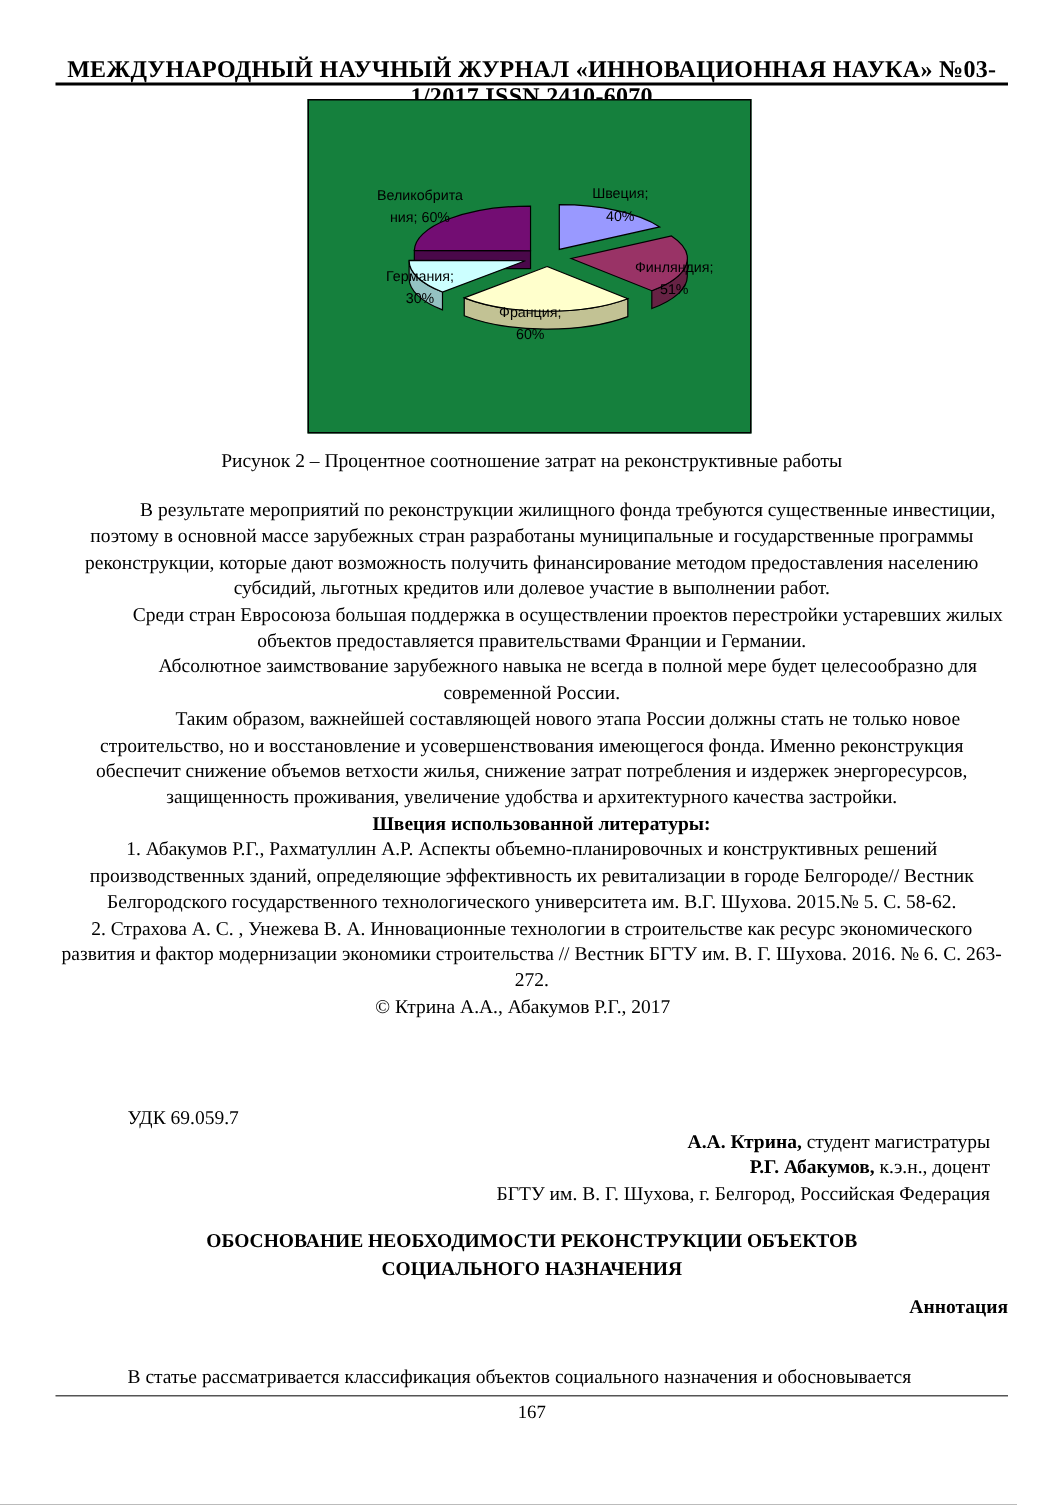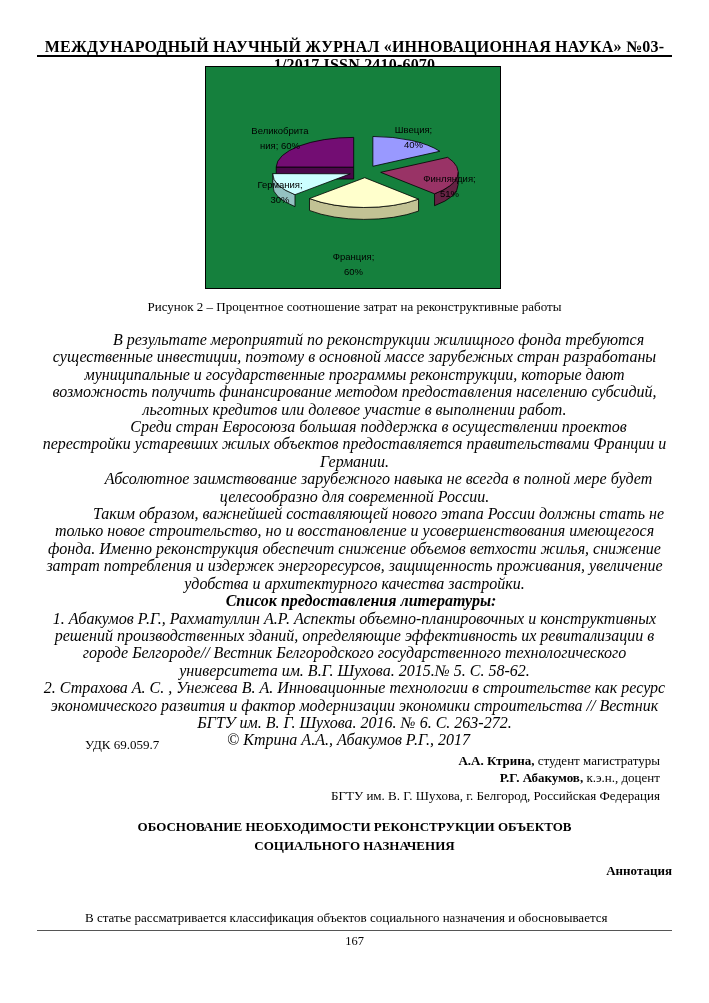--- a/index.html
+++ b/index.html
@@ -23,28 +23,28 @@
   .chart-frame svg { position:absolute; left:0; top:0; }
   .pie-label {
     position:absolute; text-align:center;
     font-family:"Liberation Sans", sans-serif; font-size:9.5px; line-height:15px;
     color:#000;
   }
   .lbl-uk      { left:18px;  top:56px;  width:112px; }
   .lbl-sweden  { left:160px; top:55px;  width:95px; }
   .lbl-finland { left:196px; top:104px; width:95px; }
   .lbl-germany { left:22px;  top:110px; width:104px; }
-  .lbl-france  { left:100px; top:134px; width:95px;margin-top:48px; }
+  .lbl-france  { left:100px; top:134px; width:95px; }
   .figure-caption {
     position:absolute; top:299px; left:37px; width:635px;
     text-align:center; font-size:13px;
   }
   .body-text {
     position:absolute; top:331px; left:37px; width:635px;
-    font-size:16px; line-height:17.4px; text-align:justify;font-style:italic;
+    font-size:13px; line-height:17.4px; text-align:justify;
   }
   .body-text p { margin:0;text-align:center; }
   .p-indent { text-indent:48px; }
   .refs-heading { font-weight:bold; text-indent:13px; }
   .copyright { text-align:right; padding-right:12px; }
   .udk {
     position:absolute; top:737px; left:85px;
     font-weight:normal; font-size:13px;
   }
   .authors-block {
@@ -125,21 +125,21 @@
     </div>
   </div>
 
   <div class="figure-caption">Рисунок 2 – Процентное соотношение затрат на реконструктивные работы</div>
 
   <div class="body-text">
     <p class="p-indent">В результате мероприятий по реконструкции жилищного фонда требуются существенные инвестиции, поэтому в основной массе зарубежных стран разработаны муниципальные и государственные программы реконструкции, которые дают возможность получить финансирование методом предоставления населению субсидий, льготных кредитов или долевое участие в выполнении работ.</p>
     <p class="p-indent">Среди стран Евросоюза большая поддержка в осуществлении проектов перестройки устаревших жилых объектов предоставляется правительствами Франции и Германии.</p>
     <p class="p-indent">Абсолютное заимствование зарубежного навыка не всегда в полной мере будет целесообразно для современной России.</p>
     <p class="p-indent">Таким образом, важнейшей составляющей нового этапа России должны стать не только новое строительство, но и восстановление и усовершенствования имеющегося фонда. Именно реконструкция обеспечит снижение объемов ветхости жилья, снижение затрат потребления и издержек энергоресурсов, защищенность проживания, увеличение удобства и архитектурного качества застройки.</p>
-    <p class="refs-heading">Список предоставления литературы:</p>
+    <p class="refs-heading">Швеция использованной литературы:</p>
     <p>1. Абакумов Р.Г., Рахматуллин А.Р. Аспекты объемно-планировочных и конструктивных решений производственных зданий, определяющие эффективность их ревитализации в городе Белгороде// Вестник Белгородского государственного технологического университета им. В.Г. Шухова. 2015.№ 5. С. 58-62.</p>
     <p>2. Страхова А. С. , Унежева В. А. Инновационные технологии в строительстве как ресурс экономического развития и фактор модернизации экономики строительства // Вестник БГТУ им. В. Г. Шухова. 2016. № 6. С. 263-272.</p>
     <p class="copyright">© Ктрина А.А., Абакумов Р.Г., 2017</p>
   </div>
 
   <div class="udk">УДК 69.059.7</div>
 
   <div class="authors-block">
     <div>
       <span class="author-name">А.А. Ктрина,</span><span> студент магистратуры</span>

